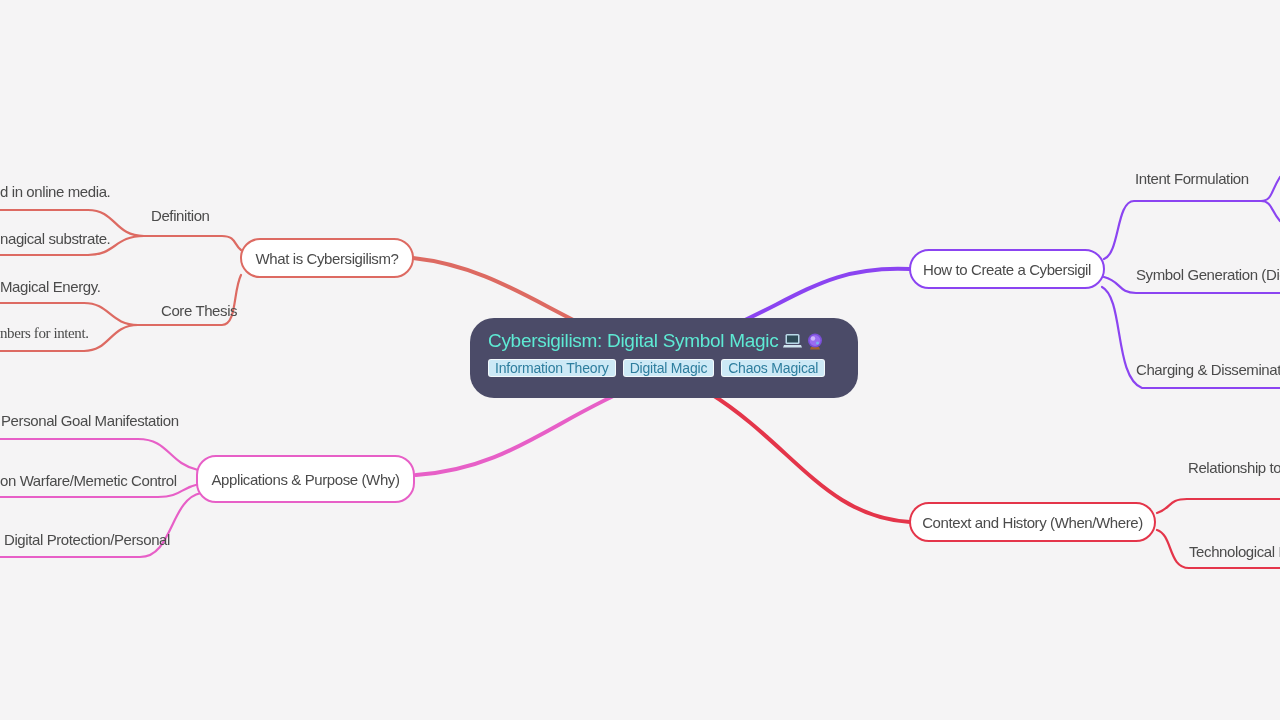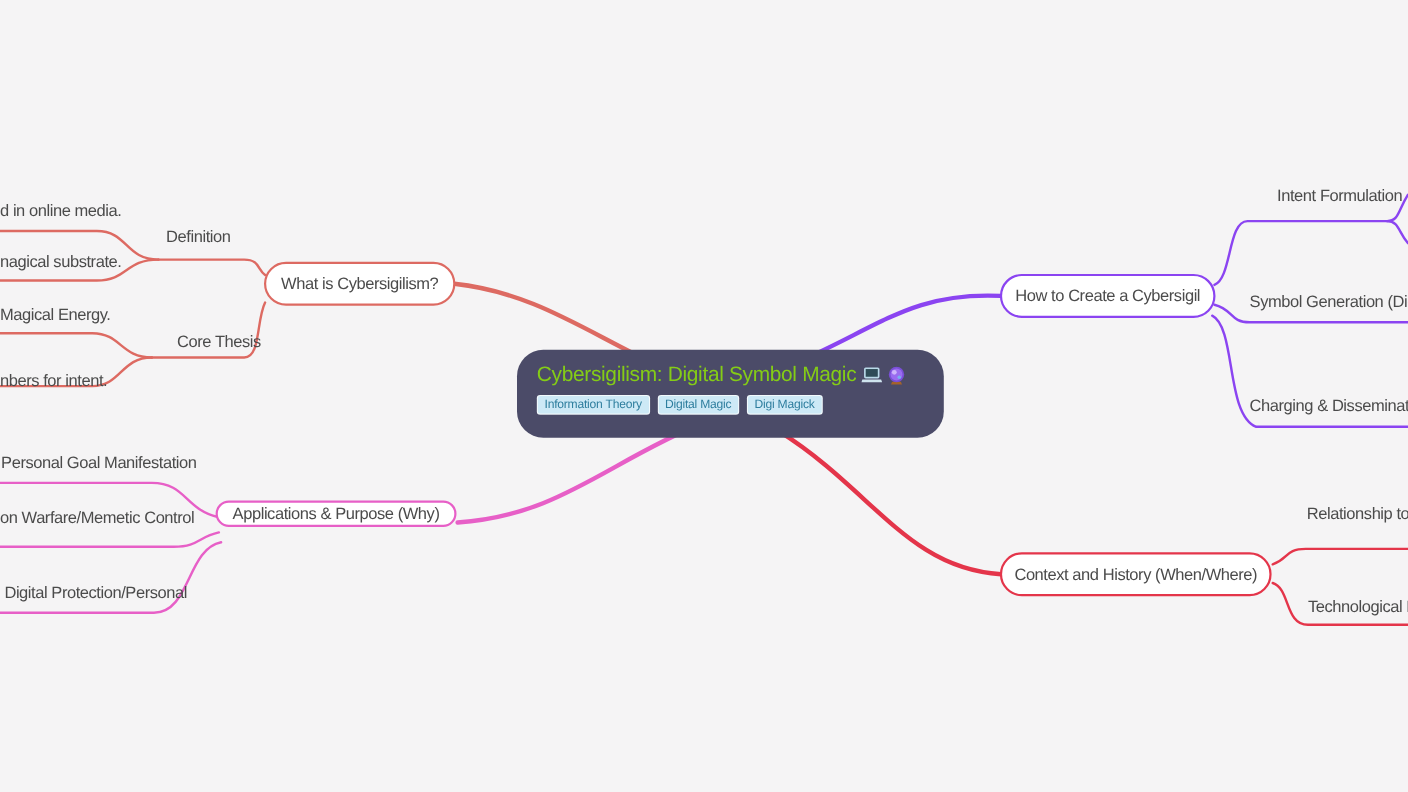--- a/index.html
+++ b/index.html
@@ -65,35 +65,35 @@
     box-sizing: border-box;
     padding: 12px 18px 10px 18px;
     cursor: pointer;
   }
   .root-title-row {
     display: flex;
     align-items: center;
     gap: 5px;
     font-size: 19px;
     letter-spacing: -0.3px;
-    color: #84cc16;
+    color: #5eead4;
     white-space: nowrap;
   }
   .root-tags {
     display: flex;
     align-items: center;
     gap: 7px;
     margin-top: 7px;
   }
   .tag {
     background: #cde9f6;
     color: #2e7e9e;
     border: 1px solid rgba(255,255,255,0.75);
     border-radius: 3px;
-    font-size: 11px;
+    font-size: 14px;
     line-height: 14px;
     letter-spacing: -0.2px;
     padding: 1px 6px;
     white-space: nowrap;
   }
   .title-icon { display: inline-flex; align-items: flex-end; }
 </style>
 </head>
 <body>
 
@@ -143,43 +143,43 @@
           <circle cx="8" cy="7.5" r="7" fill="#7a4fd8"></circle>
           <circle cx="8" cy="7.5" r="5.4" fill="#9a6cf0"></circle>
           <circle cx="6" cy="5.5" r="2.2" fill="#cdb5fb"></circle>
           <circle cx="10.5" cy="10" r="1.6" fill="#6ec3ef" opacity="0.8"></circle>
         </svg>
       </span>
     </div>
     <div class="root-tags">
       <span class="tag">Information Theory</span>
       <span class="tag">Digital Magic</span>
-      <span class="tag">Digi Magick</span>
+      <span class="tag">Chaos Magical</span>
     </div>
   </div>
 
   <div class="node b-salmon" style="left:240px; top:238px; width:174px; height:40px;">What is Cybersigilism?</div>
 
   <div class="node b-purple" style="left:909px; top:249px; width:196px; height:40px;">How to Create a Cybersigil</div>
 
-  <div class="node b-pink" style="left:196px; top:455px; width:219px; height:24px;">Applications &amp; Purpose (Why)</div>
+  <div class="node b-pink" style="left:196px; top:455px; width:219px; height:48px;">Applications &amp; Purpose (Why)</div>
 
   <div class="node b-red" style="left:909px; top:502px; width:247px; height:40px;">Context and History (When/Where)</div>
 
   <span class="label" style="left:151px; top:206px;">Definition</span>
   <span class="label" style="left:0px; top:182px;">d in online media.</span>
   <span class="label" style="left:0px; top:229px;">nagical substrate.</span>
   <span class="label" style="left:141px; top:301px;margin-left:20px;">Core Thesis</span>
   <span class="label" style="left:0px; top:277px;">Magical Energy.</span>
-  <span class="label" style="left:0px; top:337px;">nbers for intent.</span>
+  <span class="label" style="left:0px; top:323px;font-family:Liberation Serif, serif;">nbers for intent.</span>
 
-  <span class="label" style="left:1135px; top:169px;margin-left:26px;">Intent Formulation</span>
+  <span class="label" style="left:1135px; top:169px;">Intent Formulation</span>
   <span class="label" style="left:1136px; top:265px;">Symbol Generation (Digi</span>
   <span class="label" style="left:1136px; top:360px;">Charging &amp; Disseminatio</span>
 
   <span class="label" style="left:1px; top:411px;">Personal Goal Manifestation</span>
-  <span class="label" style="left:0px; top:461px;text-align:right;">on Warfare/Memetic Control</span>
+  <span class="label" style="left:0px; top:471px;text-align:right;">on Warfare/Memetic Control</span>
   <span class="label" style="left:4px; top:530px;">Digital Protection/Personal</span>
 
   <span class="label" style="left:1188px; top:458px;">Relationship to</span>
   <span class="label" style="left:1189px; top:542px;">Technological M</span>
 
 </div>
 
 </body></html>

